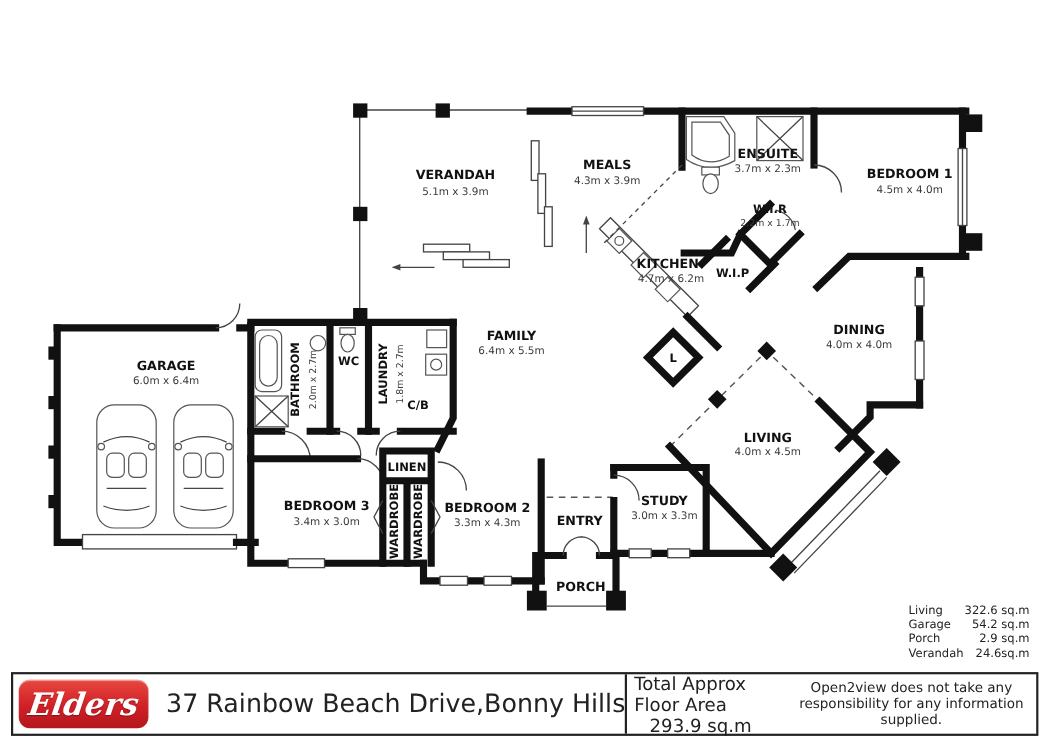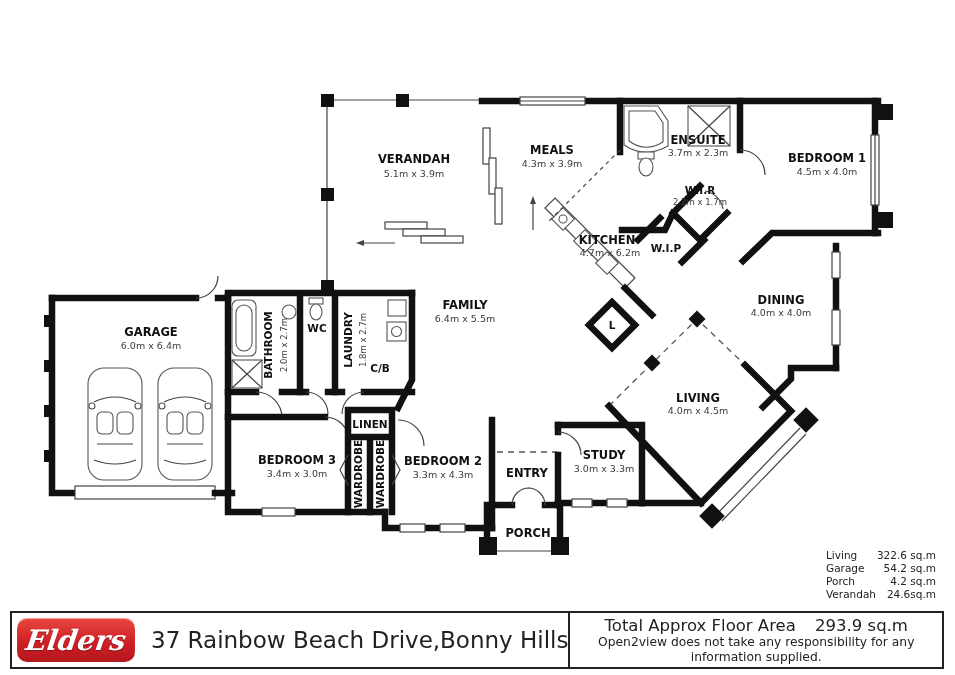--- a/index.html
+++ b/index.html
@@ -32,21 +32,21 @@
           border:2px solid #222;display:flex;align-items:stretch;background:#fff;}
   .footer-left{display:flex;align-items:center;flex:0 0 536px;}
   .elders-logo{width:118px;height:44px;margin-left:5px;border-radius:10px;
                background:linear-gradient(#e8473f 0%,#cf2027 55%,#b5161d 100%);
                box-shadow:inset 0 1px 1px rgba(255,255,255,.5);
                display:flex;align-items:center;justify-content:center;}
   .elders-text{color:#fff;font-family:"DejaVu Serif","Liberation Serif",serif;
                font-style:italic;font-weight:bold;font-size:28px;transform:skewX(-8deg);
                text-shadow:0 1px 1px rgba(0,0,0,.35);}
   .address{font-size:23px;color:#222;margin-left:16px;white-space:nowrap;}
-  .footer-right{flex:1;border-left:2px solid #222;display:flex;flex-direction:column;
+  .footer-right{flex:1;border-left:2px solid #222;display:flex;flex-direction:row;
                 justify-content:center;align-items:center;padding:19px 6px;}
   .total-line{font-size:16.5px;color:#222;}
   .total-line .val{margin-left:14px;}
   .disclaimer{font-size:12.3px;color:#222;line-height:14.5px;text-align:center;}
 </style>
 </head>
 <body>
 
 <div id="stage">
 
@@ -280,21 +280,21 @@
     <div class="row">
       <span>Living</span>
       <span>322.6 sq.m</span>
     </div>
     <div class="row">
       <span>Garage</span>
       <span>54.2 sq.m</span>
     </div>
     <div class="row">
       <span>Porch</span>
-      <span>4.2 sq.m</span>
+      <span>2.9 sq.m</span>
     </div>
     <div class="row">
       <span>Verandah</span>
       <span>24.6sq.m</span>
     </div>
   </div>
 
   <div class="footer">
     <div class="footer-left">
       <div class="elders-logo">

